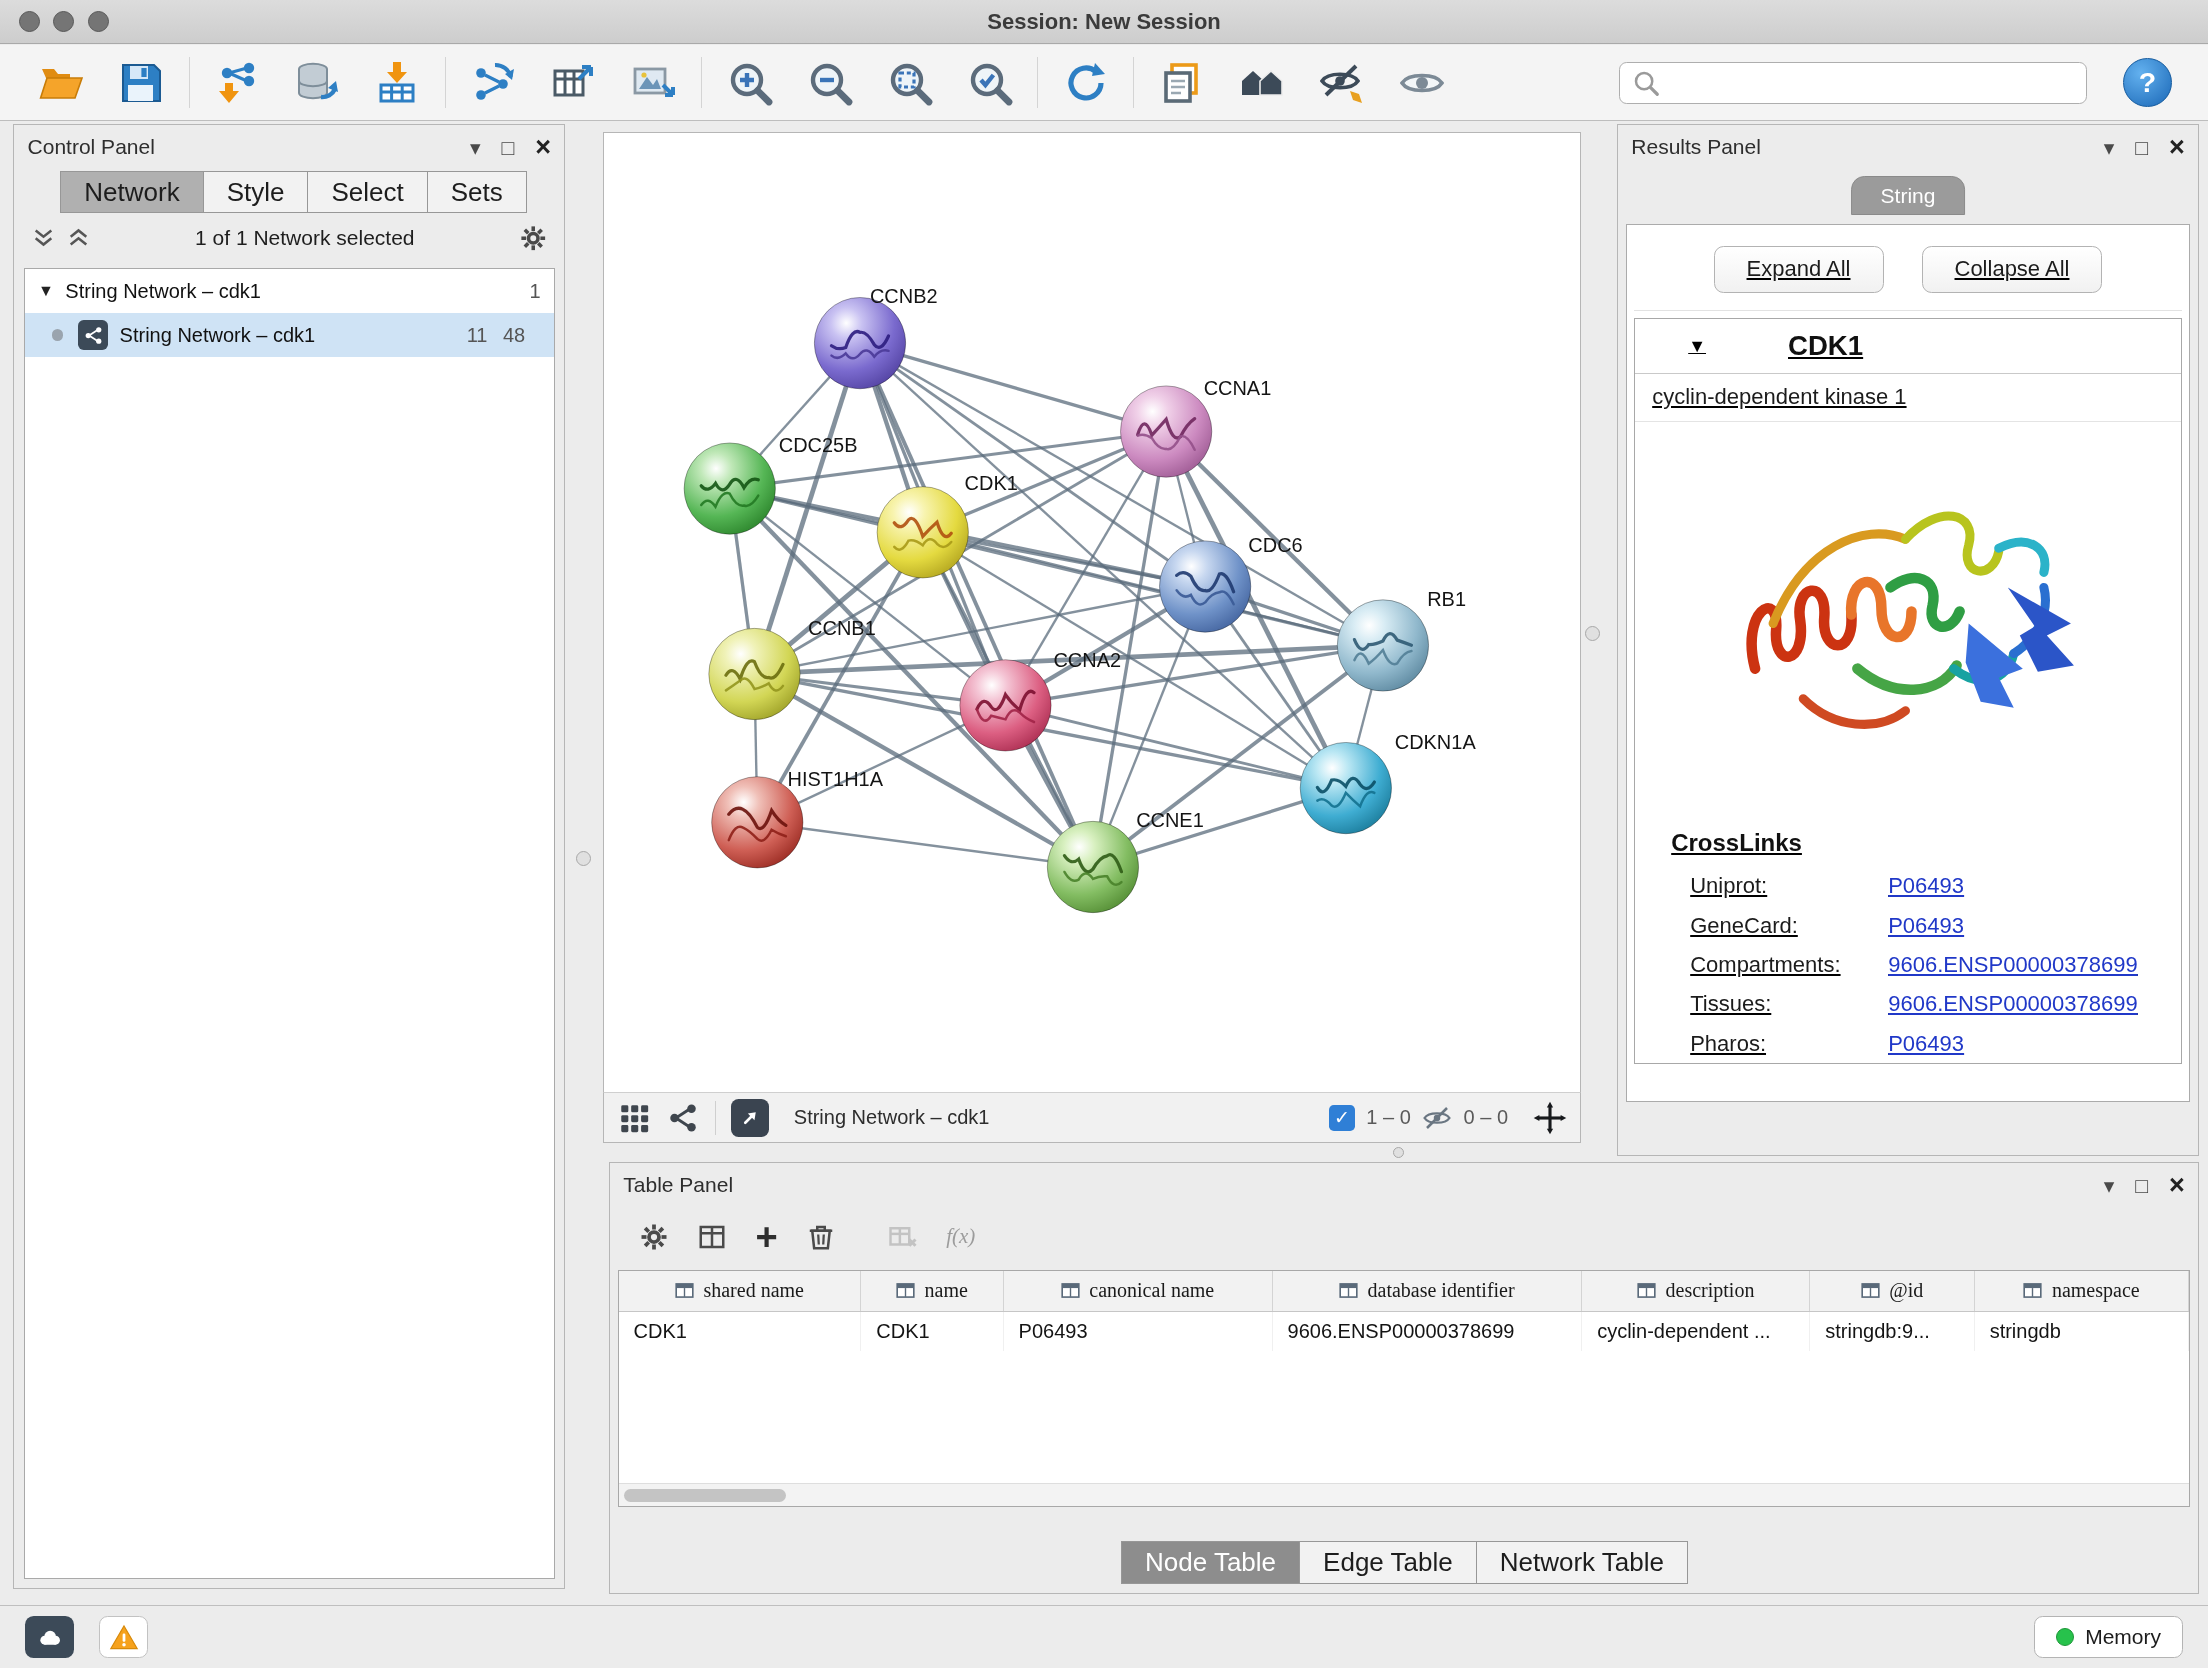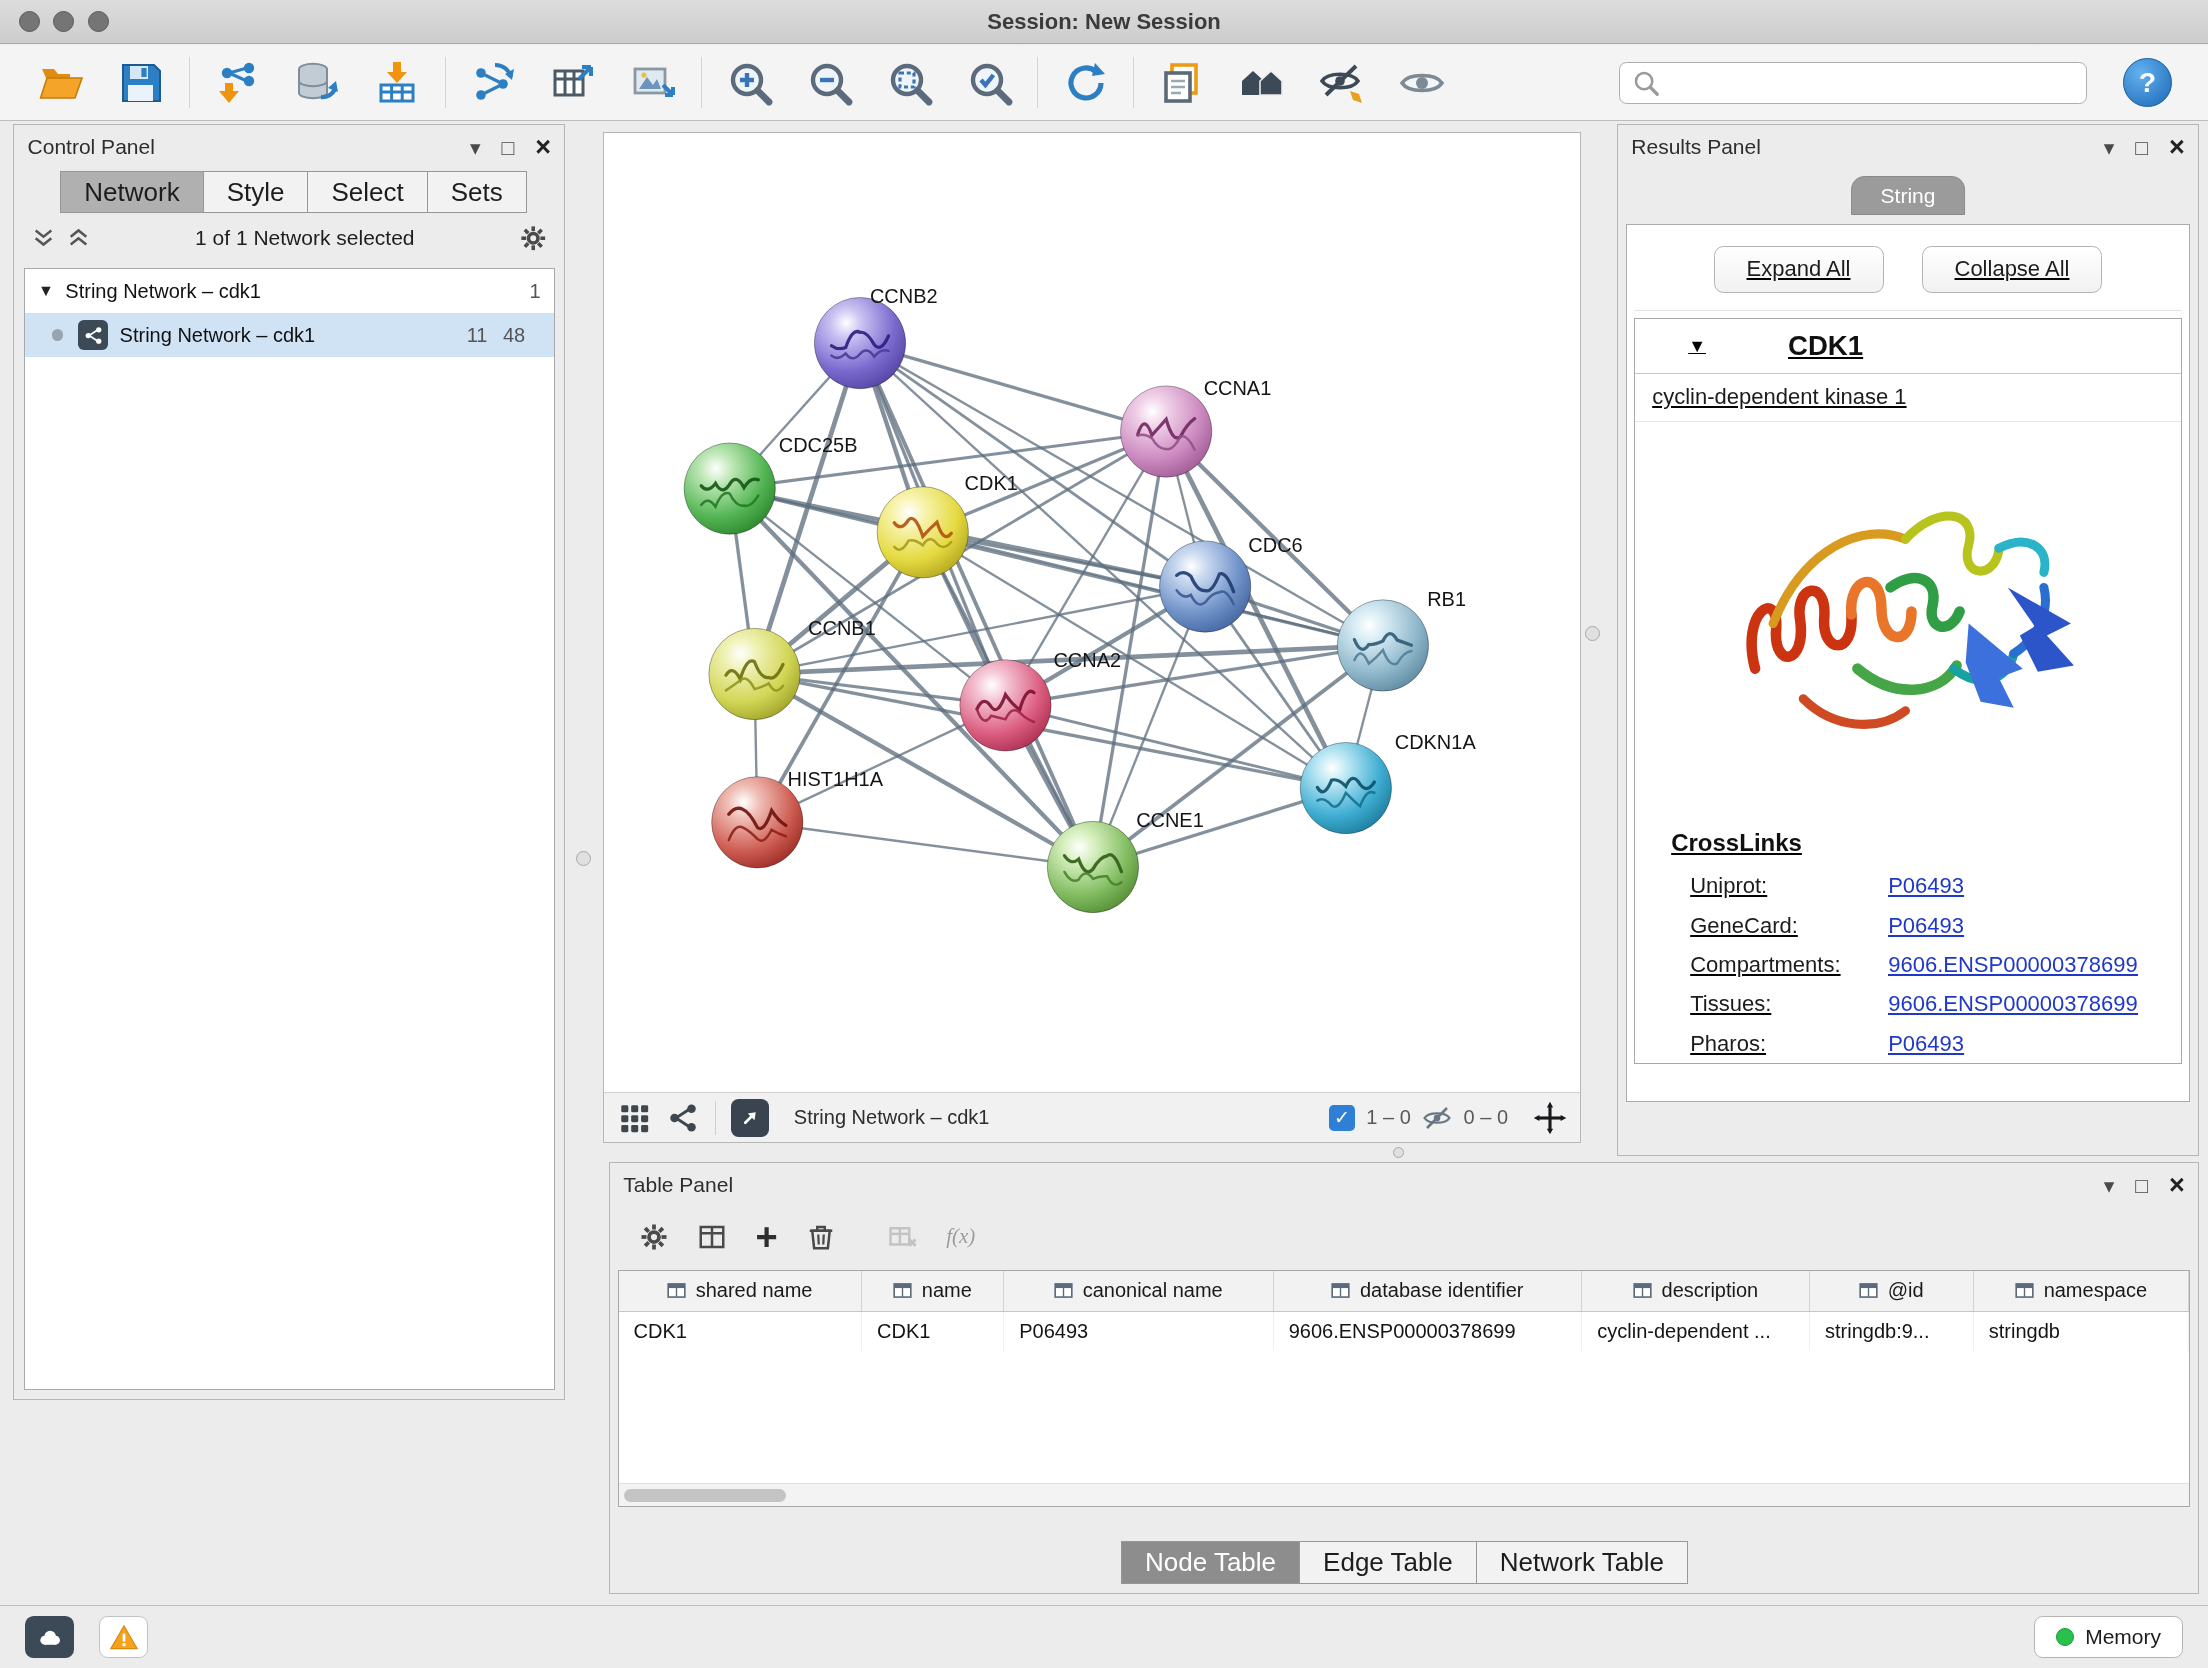--- a/index.html
+++ b/index.html
@@ -40,21 +40,21 @@
   .ph-icons { margin-left:auto; display:flex; align-items:center; gap:21px; }
   .ph-ic { font-size:21px; color:#4a4a4a; line-height:1; }
   .ph-ic.close { font-weight:bold; font-size:27px; color:#222; }
 
   .tab { padding:4.8px 23px; border:1px solid #979797; background:#f2f2f2; font-size:26px;
     color:#1d1d1d; margin-right:-1px; }
   .tabs-cp .tab.selected { background:#b0b0b0; }
   .tabs-tp .tab.selected { background:#8d8d8d; color:#fff; }
 
   
-  .control-panel { position:absolute; left:13.3px; top:124px; width:552px; height:1276px;
+  .control-panel { position:absolute; left:13.3px; top:124px; width:552px; height:1465px;
     background:#ececec; border:1px solid #b6b6b6; }
   .tabs-cp { display:flex; margin:1.9px 0 0 46px; }
   .cp-toolrow { height:49px; display:flex; align-items:center; padding:0 17px; gap:9.5px; }
   .cp-status { flex:1; text-align:center; font-size:21px; color:#1e1e1e; }
   .tree { position:absolute; left:9.5px; right:9.5px; top:143px; bottom:9.5px; background:#fff;
     border:1px solid #a9a9a9; overflow:hidden; }
   .tree-row { height:44px; display:flex; align-items:center; padding:0 13.3px; font-size:20px; color:#111; }
   .tree-row .tri { font-size:16px; margin-right:11.4px; color:#222; }
   .tree-row.child { background:#cfe3f5; padding-left:27px; }
   .tree-dot { width:11.4px; height:11.4px; border-radius:50%; background:#9aa4ae; margin-right:15px; }
@@ -109,21 +109,21 @@
   .table-panel { position:absolute; left:609px; top:1162px; width:1590px; height:432px;
     background:#ececec; border:1px solid #b6b6b6; overflow:hidden; }
   .tp-toolbar { height:59px; display:flex; align-items:center; padding:0 28.5px; gap:28.5px; }
   .fx { font-family:"Liberation Serif","DejaVu Serif",serif; font-style:italic;
     font-size:21px; color:#9c9c9c; }
   .tbl-wrap { position:absolute; left:7.6px; right:7.6px; top:107px; bottom:86px; background:#fff;
     border:1px solid #a8a8a8; overflow:hidden; }
   table.ntable { border-collapse:collapse; table-layout:fixed; }
   .ntable th { height:40px; background:#f2f2f2; border-bottom:1px solid #c6c6c6;
     border-right:1px solid #d4d4d4; font-size:20px; font-weight:normal; color:#1a1a1a;
-    text-align:center; white-space:nowrap; overflow:hidden; }
+    text-align:center; white-space:nowrap; overflow:hidden;font-family:Liberation Serif, serif; }
   .ntable th .th-inner { display:flex; align-items:center; justify-content:center; gap:9.5px; padding:0 7.6px; }
   .ntable td { height:40px; font-size:20px; color:#141414; padding:0 15px; white-space:nowrap;
     overflow:hidden; border-right:1px solid #f0f0f0; }
   .hscroll { position:absolute; left:0; right:0; bottom:0; height:23px; background:#f3f3f3;
     border-top:1px solid #dedede; }
   .hthumb { position:absolute; left:5.7px; top:4.8px; width:162px; height:13.3px; background:#c4c4c4;
     border-radius:6.7px; }
   .tabs-tp { position:absolute; left:0; right:0; bottom:9.5px; display:flex; justify-content:center; }
 
   

